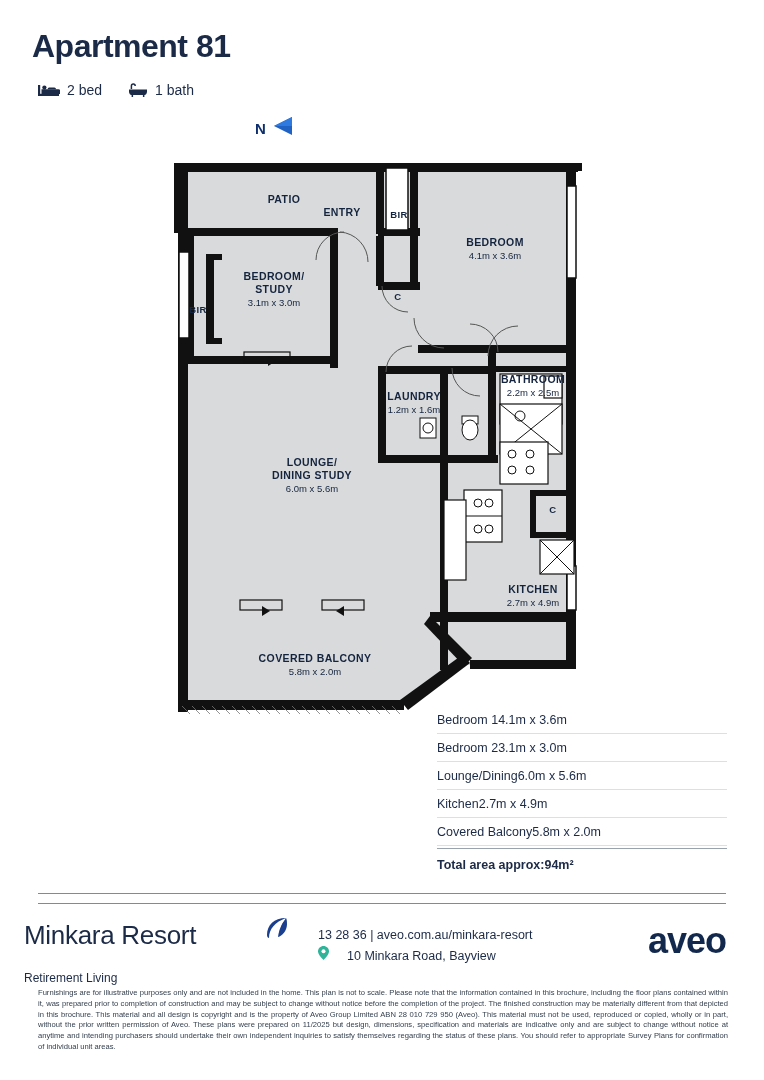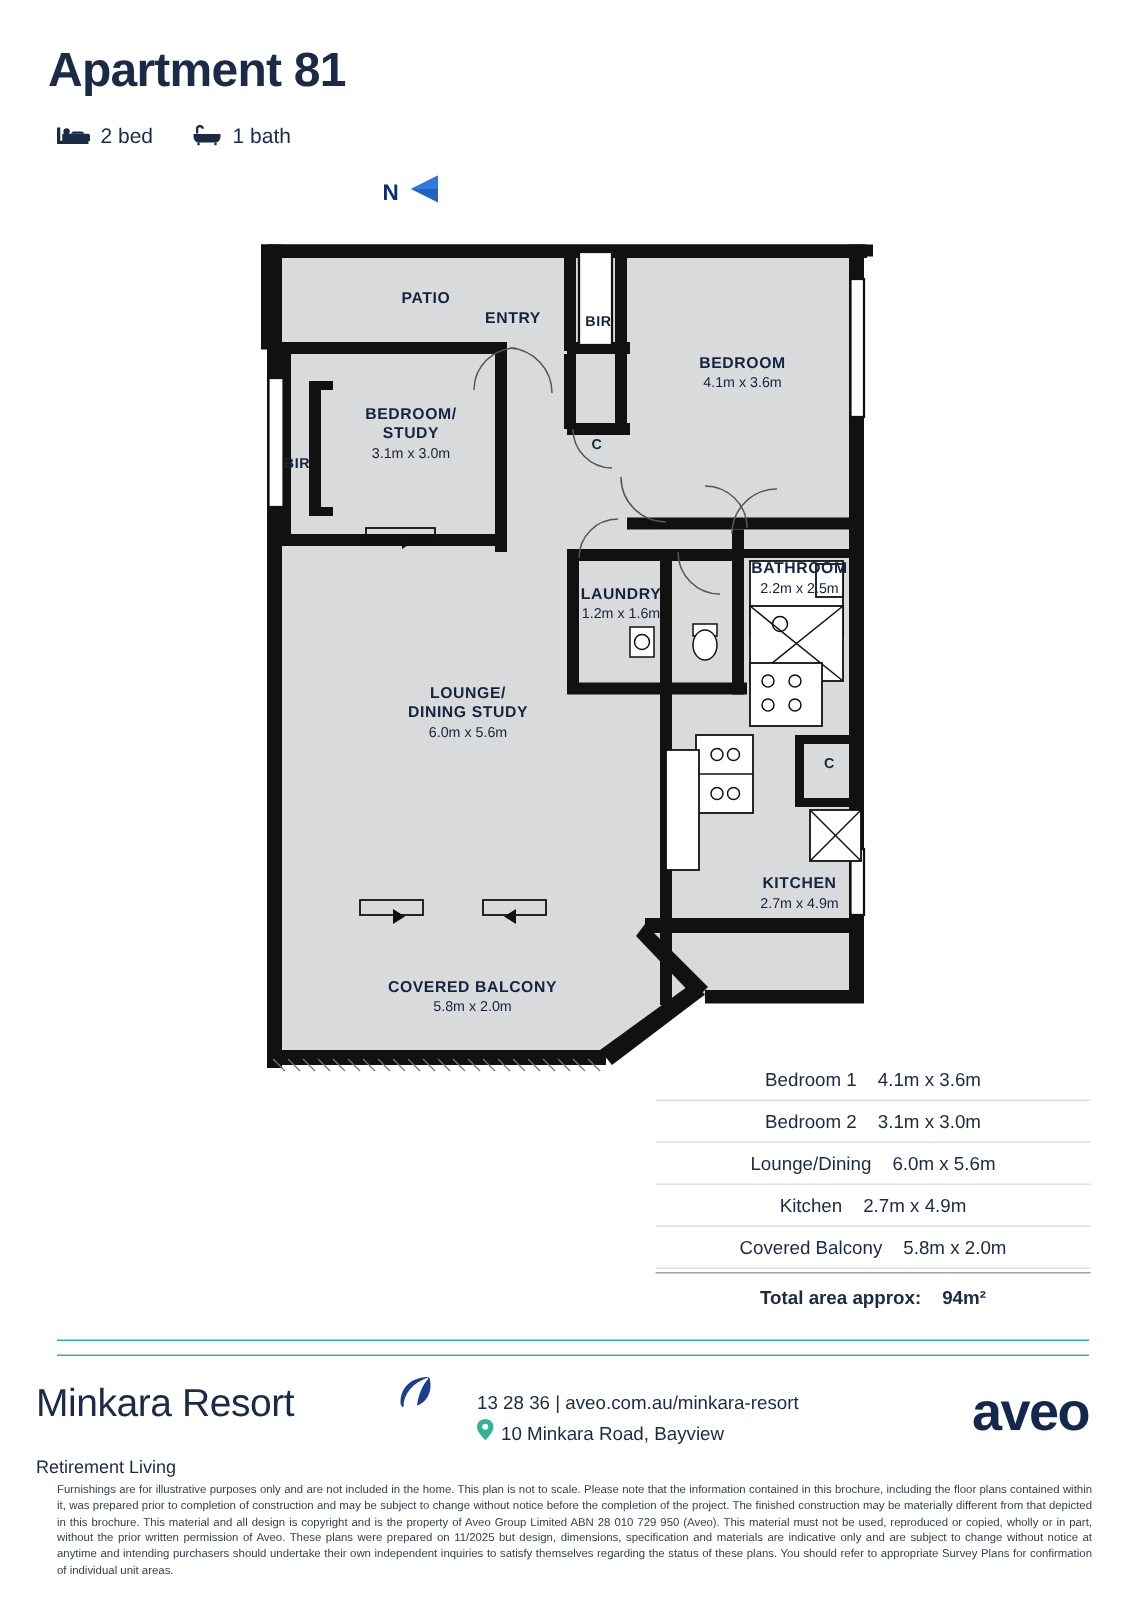--- a/index.html
+++ b/index.html
@@ -42,24 +42,23 @@
     color: #14243f; text-align: center; line-height: 1.25;
   }
   .planlabel .dim { font-weight: 400; font-size: 9.5px; letter-spacing: 0; }
 
   
   .schedule {
     position: absolute; left: 437px; top: 706px; width: 290px;
     font-size: 12.5px;
   }
   .schedule .row {
-    display: flex; justify-content: center;
+    display: flex; justify-content: flex-start;
     padding: 6.5px 0 6.5px 0;
     border-bottom: 1px solid #dcdfe4;
-    gap: 14px;
   }
   .schedule .row .name { color: #1b2a47; }
   .schedule .row .val { color: #1b2a47; }
   .schedule .row.total {
     border-bottom: none; border-top: 1px solid #9aa2ad;
     padding-top: 9px; margin-top: 2px;
     font-weight: 700;
   }
 
   
@@ -78,21 +77,21 @@
   }
   .brand .sub {
     font-size: 12px; color: #1b2a47; margin-top: 20px;
   }
   .leaf { position: absolute; left: 264px; top: 915px; }
 
   .contact {
     position: absolute; left: 318px; top: 925px;
     font-size: 12.5px; color: #1b2a47; line-height: 1.65;
   }
-  .contact .line2 { display: flex; align-items: center; gap: 5px; }
+  .contact .line2 { display: flex; align-items: center; gap: 18px; }
 
   .aveo {
     position: absolute; right: 38px; top: 920px;
     font-size: 36px; font-weight: 700; color: #12284c; letter-spacing: -1px; text-align: right;
   }
 
   .disclaimer {
     position: absolute; left: 38px; top: 988px; width: 690px;
     font-size: 7.6px; line-height: 1.42; color: #35404f;
     text-align: justify;

